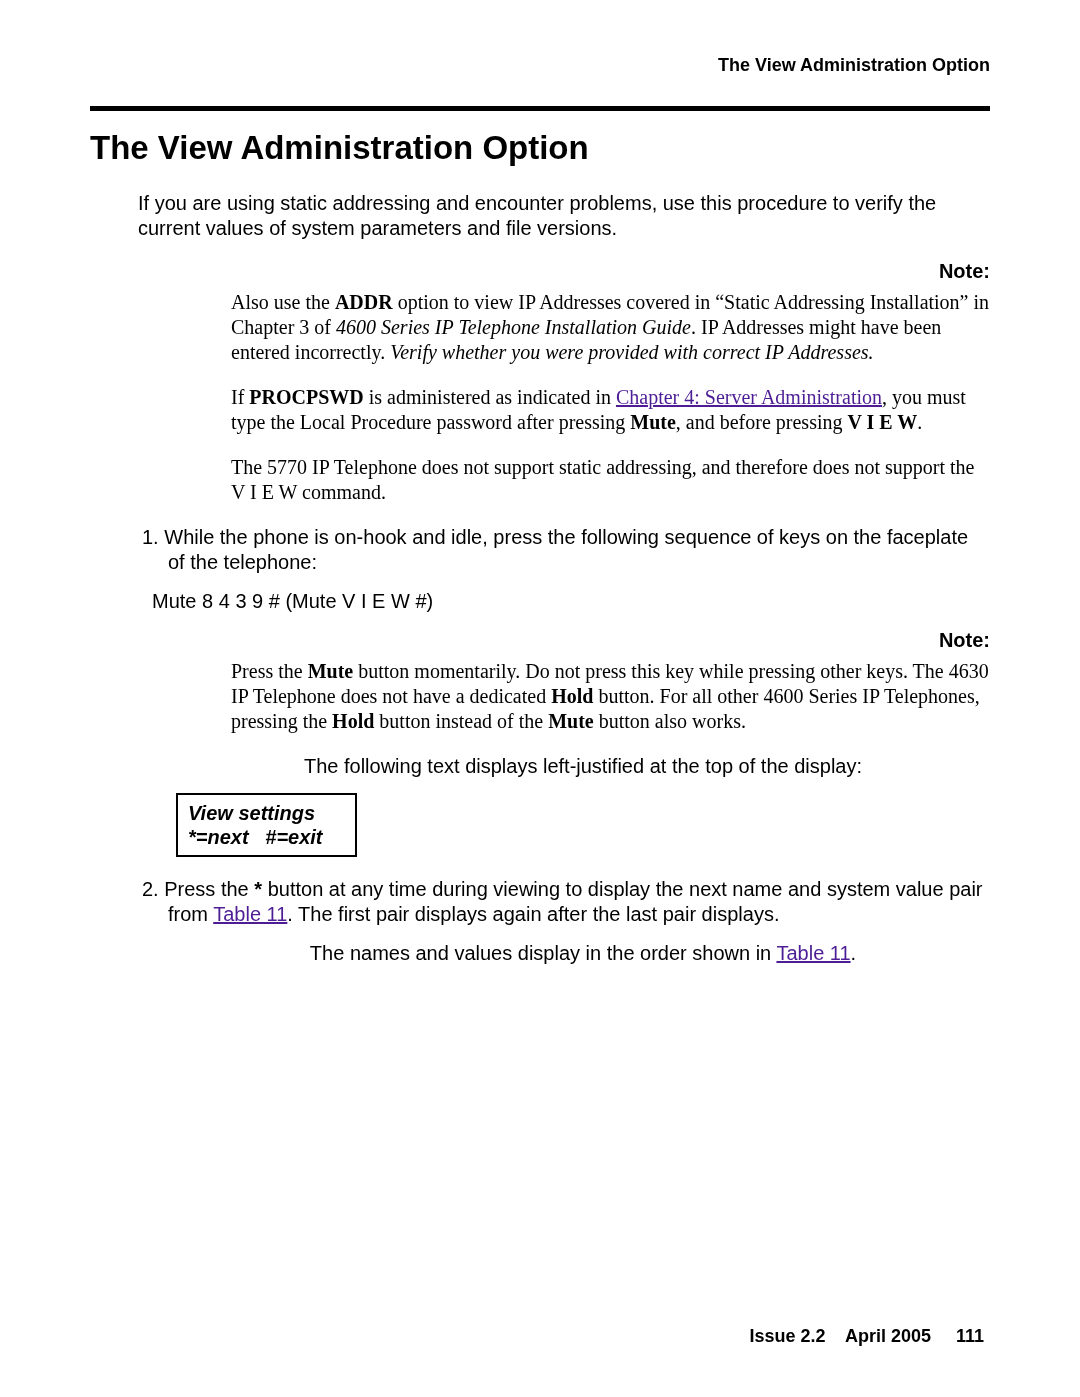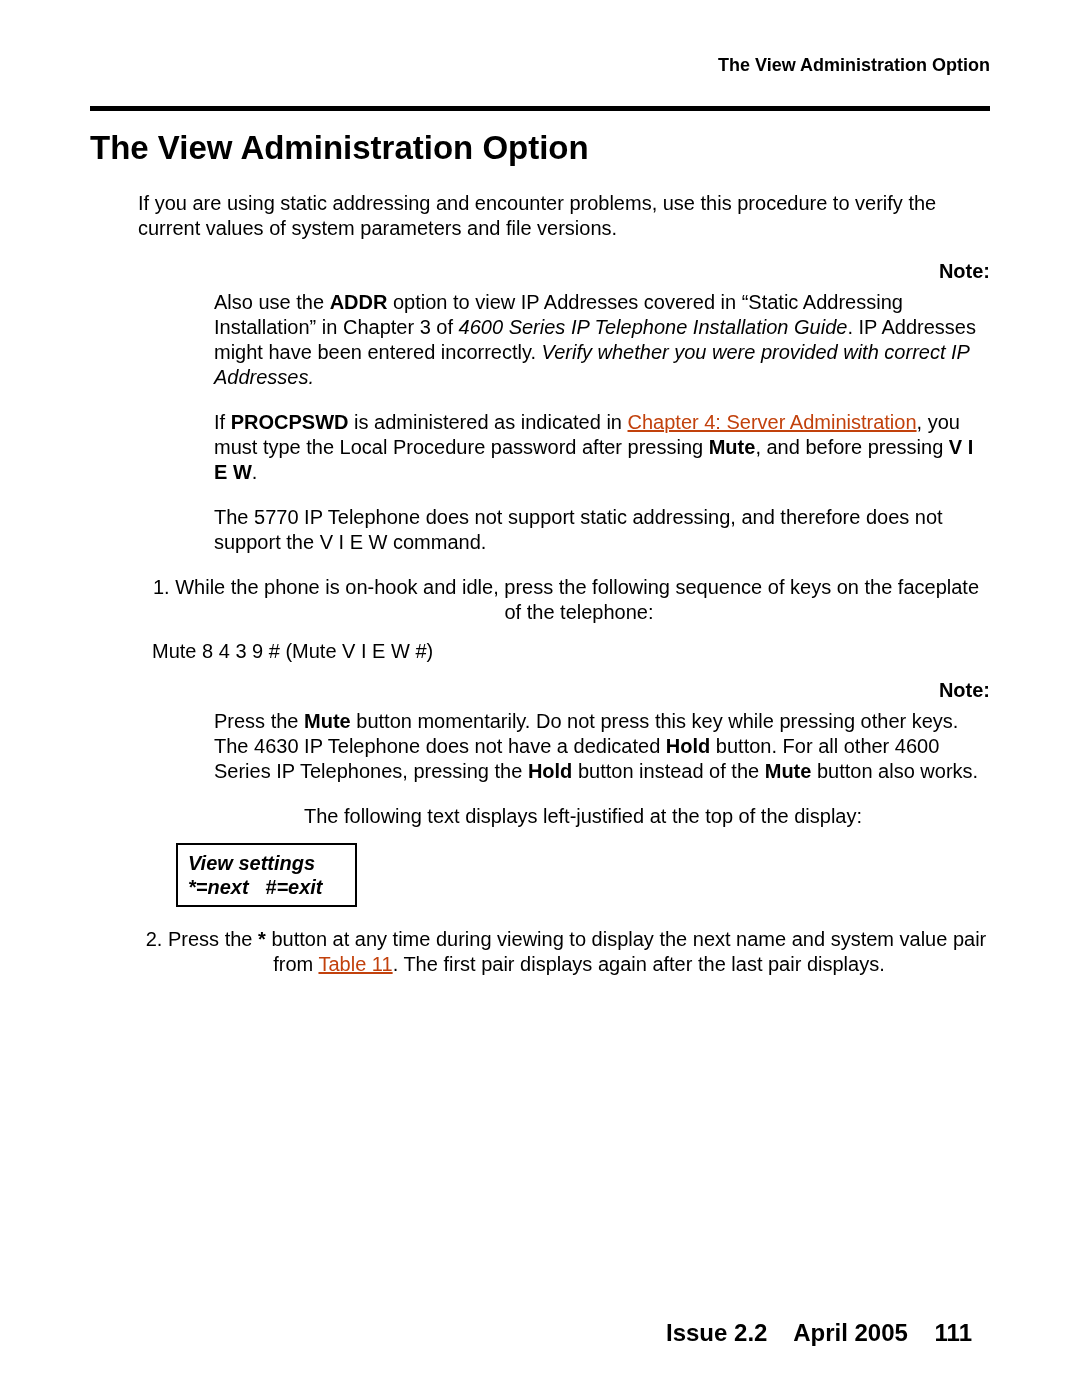--- a/index.html
+++ b/index.html
@@ -47,29 +47,29 @@
   .note-block {
     margin-left: 80px;
     margin-bottom: 18px;
   }
   .note-label {
     font-weight: bold;
     margin-bottom: 6px;
     text-align: right;
   }
   .note-para {
-    margin-left: 44px;
+    margin-left: 61px;
     margin-bottom: 20px;
+    font-family: Liberation Serif, serif;
   }
   .list-item {
     margin-left: 52px;
     margin-bottom: 14px;
     text-indent: -26px;
     padding-left: 26px;
-    text-align: center;
   }
   .list-body {
     margin-left: 86px;
     margin-bottom: 14px;
     text-align: center;
   }
   .mute-seq {
     margin-left: 62px;
     font-weight: normal;
     margin-bottom: 14px;
@@ -80,29 +80,29 @@
     padding: 6px 32px 6px 10px;
     margin-left: 86px;
     margin-bottom: 20px;
     font-style: italic;
     font-weight: bold;
     font-size: 20px;
     line-height: 1.2;
     white-space: pre;
   }
   a.link {
-    color: #c2410c;
+    color: #4c1d95;
     text-decoration: underline;
   }
   .footer {
     position: absolute;
     bottom: 50px;
-    right: 108px;
+    right: 96px;
     font-weight: bold;
-    font-size: 24px;
+    font-size: 18px;
   }
   .footer .pnum {
     margin-left: 20px;
   }
   b { font-weight: bold; }
   i { font-style: italic; }
 </style>
 </head>
 <body>
 
@@ -152,20 +152,23 @@
 
     <div class="display-box">View settings
 *=next   #=exit</div>
 
     
     <div class="list-item">
       <span>2. </span><span>Press the </span><b>*</b><span> button at any time during viewing to display the next name and system value pair from </span><a href="#" class="link">Table 11</a><span>. The first pair displays again after the last pair displays.</span>
     </div>
 
 
+    <div class="list-body">
+      <span>The names and values display in the order shown in </span><a href="#" class="link">Table 11</a><span>.</span>
+    </div>
 
   </div>
 
   <div class="footer">
     <span>Issue 2.2</span>
     &nbsp;&nbsp;
     <span>April 2005</span>
     <span class="pnum">111</span>
   </div>
 

